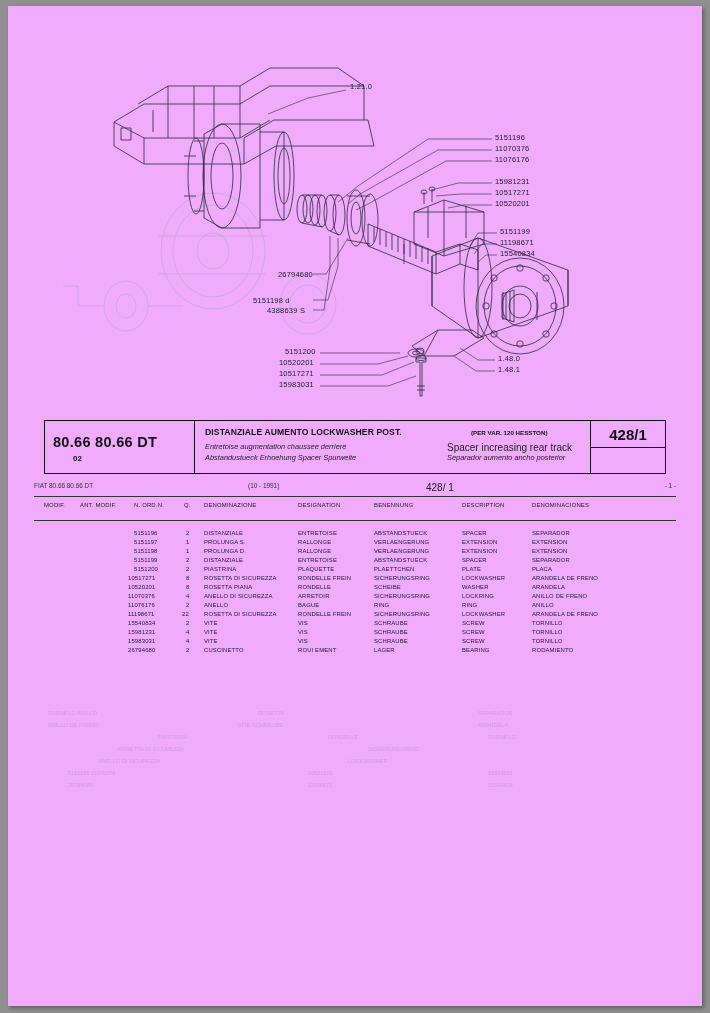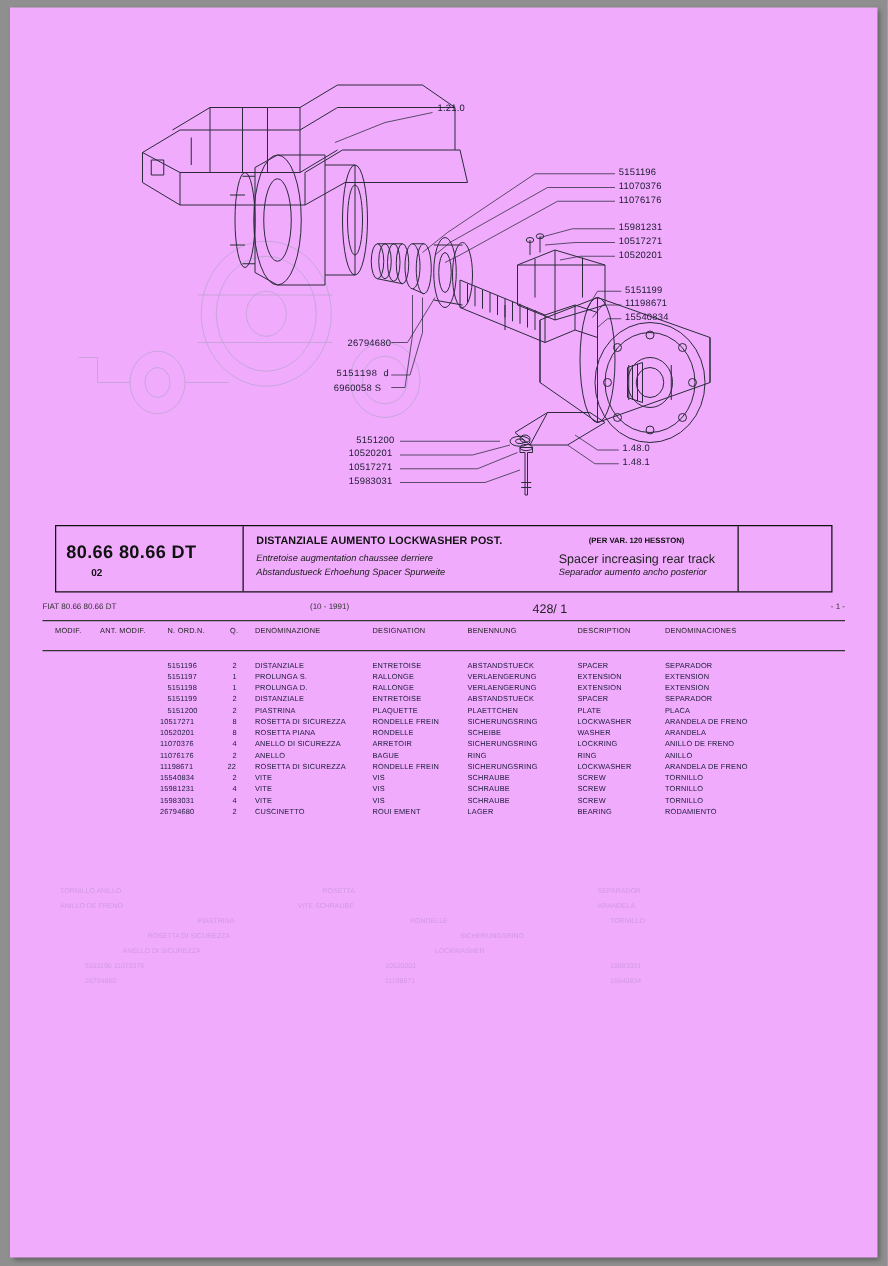--- a/index.html
+++ b/index.html
@@ -287,42 +287,46 @@
     <div class="cal" style="left:487px;top:127px;">5151196</div>
     <div class="cal" style="left:487px;top:138px;">11070376</div>
     <div class="cal" style="left:487px;top:149px;">11076176</div>
     <div class="cal" style="left:487px;top:171px;">15981231</div>
     <div class="cal" style="left:487px;top:182px;">10517271</div>
     <div class="cal" style="left:487px;top:193px;">10520201</div>
     <div class="cal" style="left:492px;top:221px;">5151199</div>
     <div class="cal" style="left:492px;top:232px;">11198671</div>
     <div class="cal" style="left:492px;top:243px;">15540834</div>
     <div class="cal" style="left:270px;top:264px;">26794680</div>
-    <div class="cal" style="left:261px;top:290px;font-family:Liberation Mono, monospace;">5151198 d</div>
-    <div class="cal" style="left:259px;top:300px;">6960058 S</div>
+    <div class="cal" style="left:245px;top:290px;">5151198 d</div>
+    <div class="cal" style="left:259px;top:300px;">4388639 S</div>
     <div class="cal" style="left:277px;top:341px;">5151200</div>
     <div class="cal" style="left:271px;top:352px;">10520201</div>
     <div class="cal" style="left:271px;top:363px;">10517271</div>
     <div class="cal" style="left:271px;top:374px;">15983031</div>
     <div class="cal" style="left:490px;top:348px;">1.48.0</div>
     <div class="cal" style="left:490px;top:359px;">1.48.1</div>
   </div>
 
   <div class="titleblock">
     <div class="tb-cell tb-model">
       <div class="m1">80.66 80.66 DT</div>
       <div class="m2">02</div>
     </div>
     <div class="tb-cell tb-desc">
       <div class="d-it">DISTANZIALE AUMENTO LOCKWASHER POST.</div>
       <div class="d-var">(PER VAR. 120 HESSTON)</div>
       <div class="d-fr">Entretoise augmentation chaussee derriere</div>
       <div class="d-de">Abstandustueck Erhoehung Spacer Spurweite</div>
       <div class="d-en">Spacer increasing rear track</div>
       <div class="d-es">Separador aumento ancho posterior</div>
+    </div>
+    <div class="tb-cell tb-num">
+      <div class="n1">428/1</div>
+      <div class="nline"></div>
     </div>
   </div>
 
   <div class="tablearea">
     <div class="hdr-left">FIAT 80.66 80.66 DT</div>
     <div class="hdr-mid">(10 - 1991)</div>
     <div class="hdr-code">428/ 1</div>
     <div class="hdr-right">- 1 -</div>
 
     <div class="rule r1"></div>

